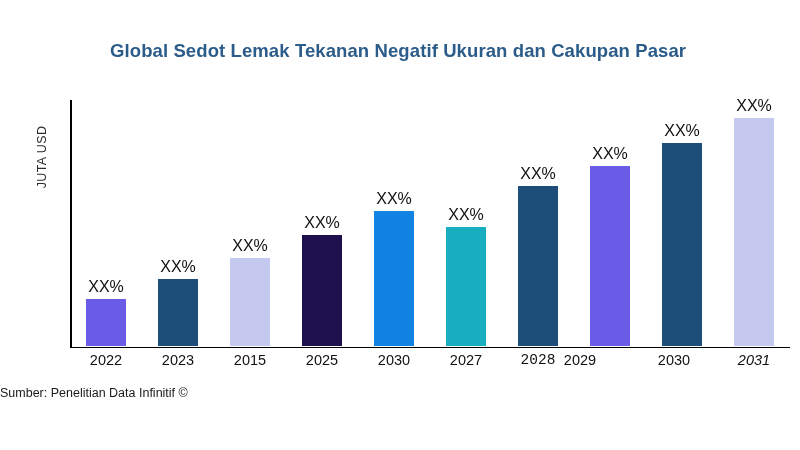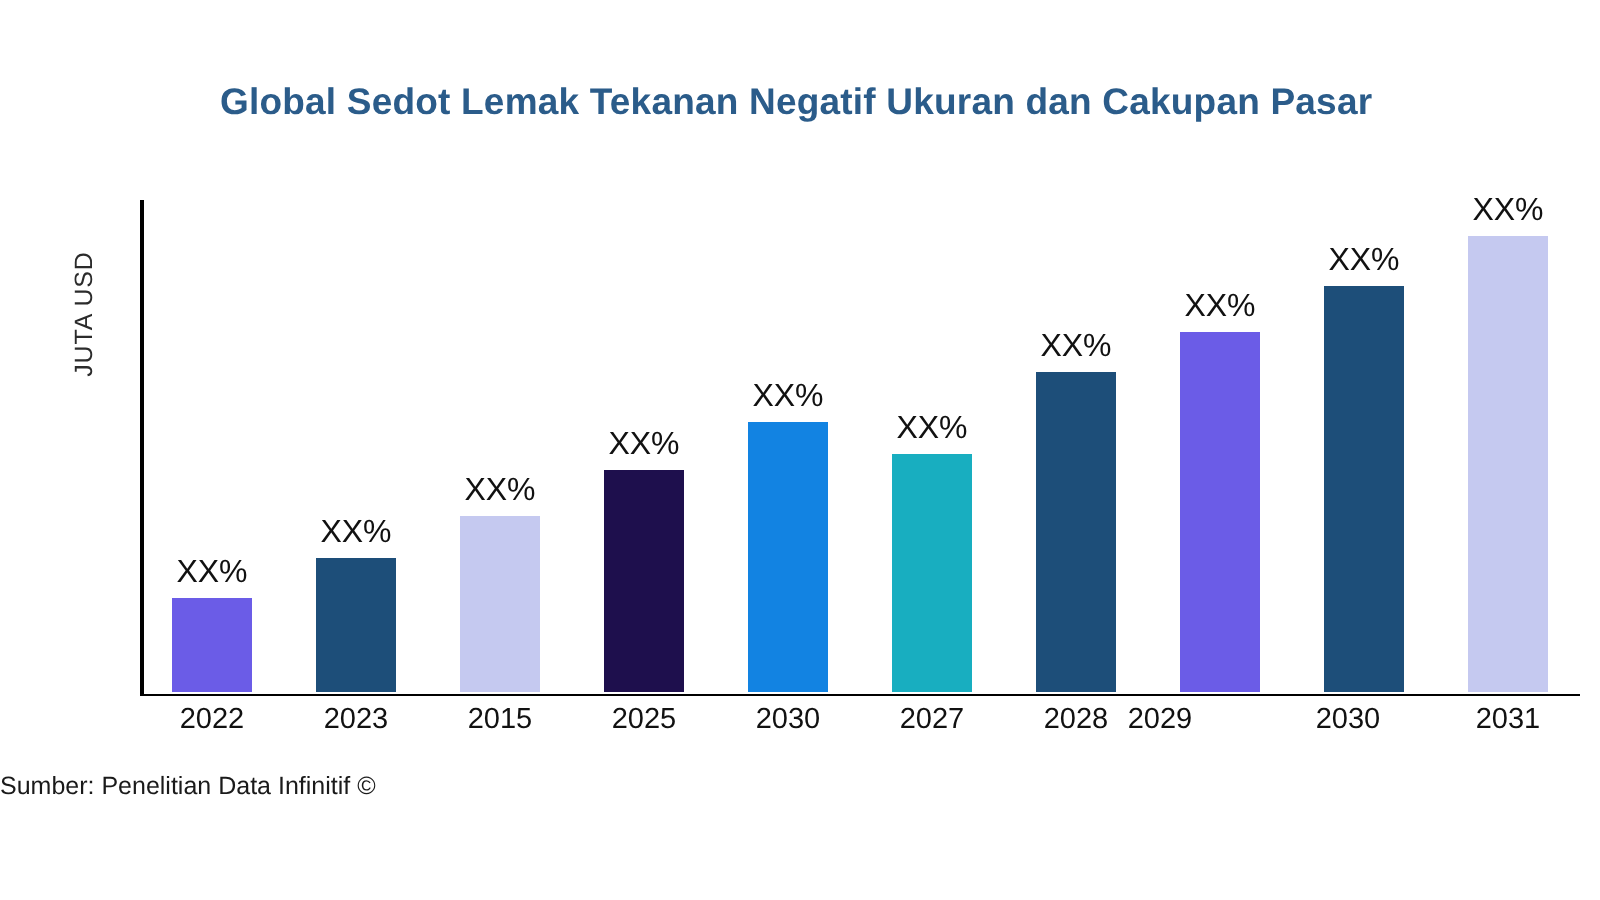--- a/index.html
+++ b/index.html
@@ -198,22 +198,22 @@
       </div>
   </div>
 
   <div id="x-tick-labels">
       <div class="x-tick-label" style="left: 0px; width: 72px; text-align: center;">2022</div>
       <div class="x-tick-label" style="left: 72px; width: 72px;">2023</div>
       <div class="x-tick-label" style="left: 144px; width: 72px;">2015</div>
       <div class="x-tick-label" style="left: 216px; width: 72px;">2025</div>
       <div class="x-tick-label" style="left: 288px; width: 72px;">2030</div>
       <div class="x-tick-label" style="left: 360px; width: 72px;">2027</div>
-      <div class="x-tick-label" style="left: 432px; width: 72px;">2028</div>
+      <div class="x-tick-label" style="left: 432px; width: 72px; font-family: Liberation Mono, monospace;">2028</div>
       <div class="x-tick-label" style="left: 474px; width: 72px;">2029</div>
       <div class="x-tick-label" style="left: 568px; width: 72px;">2030</div>
-      <div class="x-tick-label" style="left: 648px; width: 72px;">2031</div>
+      <div class="x-tick-label" style="left: 648px; width: 72px; font-style: italic;">2031</div>
     </div>
 
 
   <div id="source-note">Sumber: Penelitian Data Infinitif ©</div>
 
 </div>
 
 </body></html>

